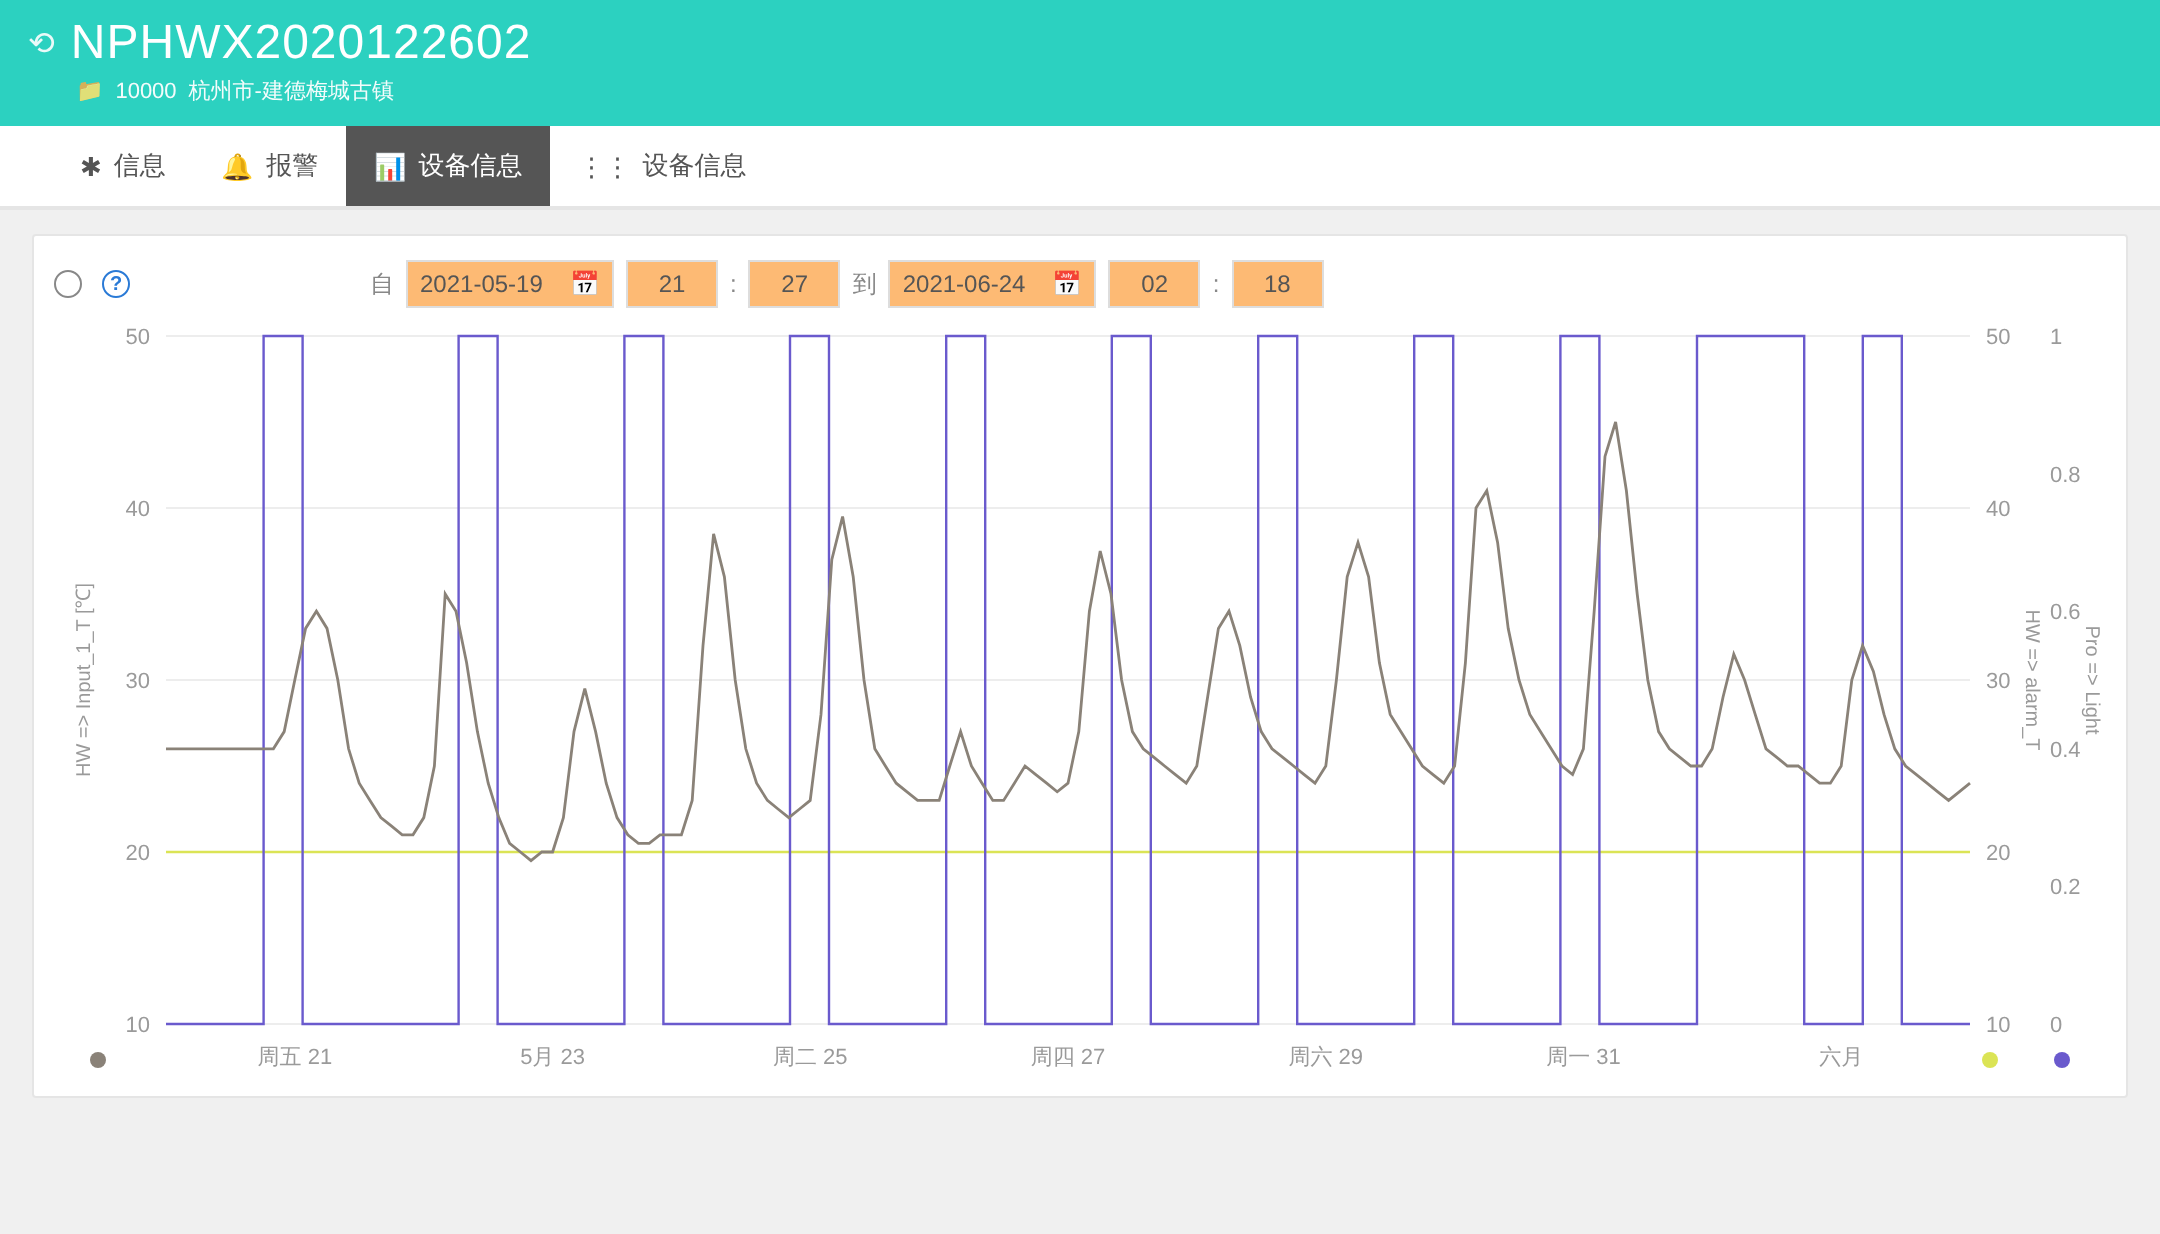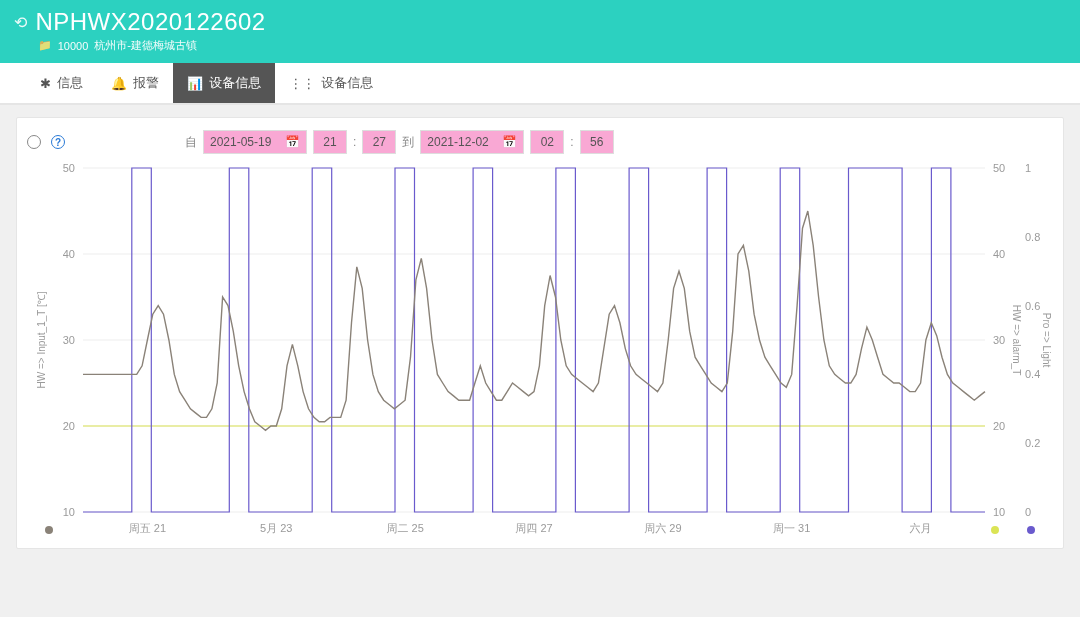--- a/index.html
+++ b/index.html
@@ -42,24 +42,24 @@
 
   .toolbar {
     display:flex; align-items:center; gap:10px; font-size:12px; color:#666;
     margin-bottom: 8px;
   }
   .tb-left { display:flex; align-items:center; gap:10px; }
   .circ { width:14px; height:14px; border:1.5px solid #888; border-radius:50%; }
   .help { color:#2a7ad6; font-weight:bold; border:1.5px solid #2a7ad6; width:14px; height:14px; border-radius:50%; display:flex; align-items:center; justify-content:center; font-size:10px;}
   .dr { display:flex; align-items:center; gap:6px; margin-left: 110px;}
   .inp {
-    border:1px solid #ddd; background:#f9a8d4; height:24px; padding:0 6px;
+    border:1px solid #ddd; background:#fdba74; height:24px; padding:0 6px;
     font-size:12px; color:#555; display:flex; align-items:center; gap:6px;
   }
-  .inp.small { width:34px; justify-content:center; }
+  .inp.small { width:46px; justify-content:center; }
   .inp.date { width:104px; justify-content:space-between; }
   .lbl { color:#888; }
 
   
   .chart-wrap { position:relative; }
   svg { display:block; }
   .axis text { font-size:11px; fill:#9a9a9a; }
   .axis-title { font-size:10px; fill:#9a9a9a; }
   .grid line { stroke:#ededed; stroke-width:1; }
   .temp-line { fill:none; stroke:#8a8278; stroke-width:1.4; }
@@ -111,26 +111,26 @@
       <span class="lbl">自</span>
       <span class="inp date">
         <span>2021-05-19</span>
         <span>📅</span>
       </span>
       <span class="inp small">21</span>
       <span class="lbl">:</span>
       <span class="inp small">27</span>
       <span class="lbl">到</span>
       <span class="inp date">
-        <span>2021-12-02</span>
+        <span>2021-06-24</span>
         <span>📅</span>
       </span>
       <span class="inp small">02</span>
       <span class="lbl">:</span>
-      <span class="inp small">56</span>
+      <span class="inp small">18</span>
     </div>
   </div>
 
   <div class="chart-wrap">
     <svg id="chart" width="1028" height="380">
         <g class="grid">
           <line x1="56" x2="958" y1="350" y2="350"></line>
           <line x1="56" x2="958" y1="264" y2="264"></line>
           <line x1="56" x2="958" y1="178" y2="178"></line>
           <line x1="56" x2="958" y1="92" y2="92"></line>

